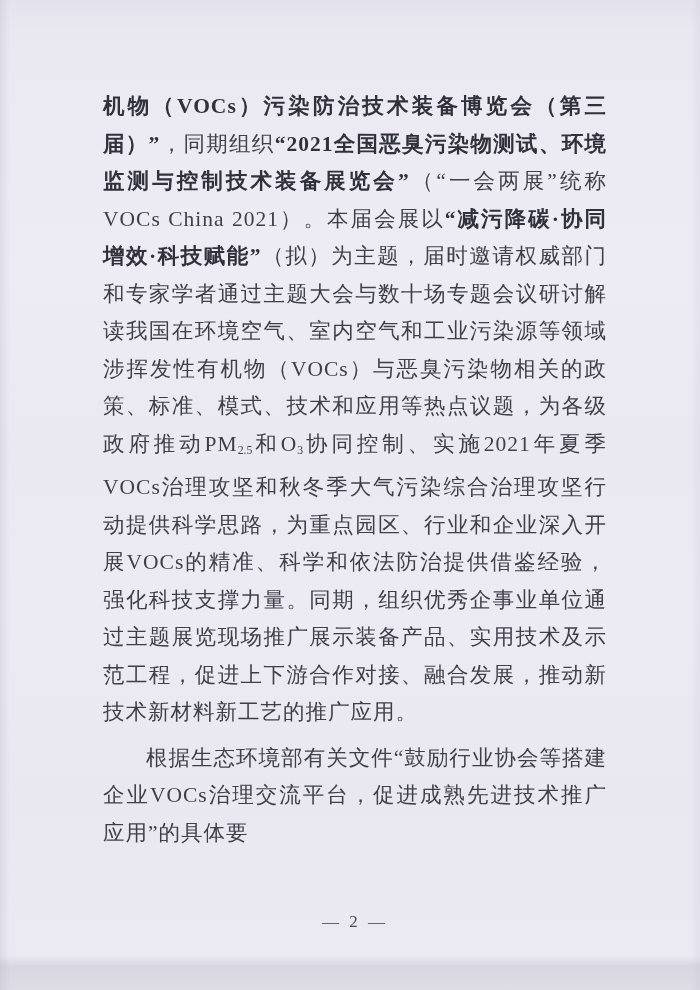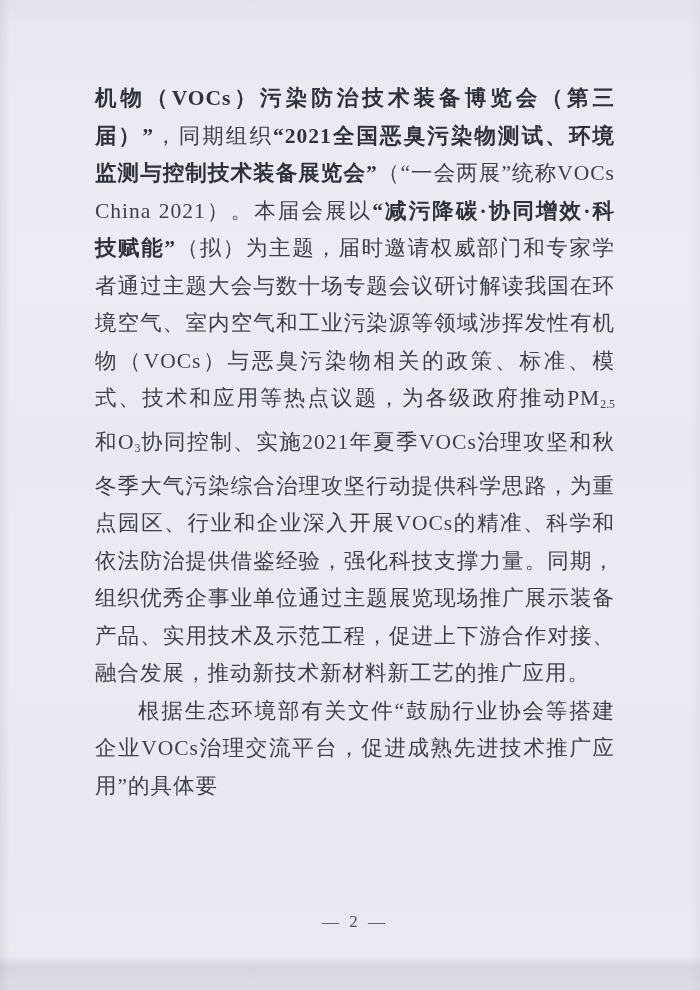--- a/index.html
+++ b/index.html
@@ -26,21 +26,21 @@
     position: absolute;
     left: 95px;
     top: 80px;
     width: 520px;
     color: #3f3f4a;
     font-size: 21.5px;
     line-height: 37.5px;
     letter-spacing: 1px;
   }
   .content p {
-    margin: 0;
+    margin: 8px;
     text-align: justify;
     text-justify: inter-ideograph;
   }
   .content p.indent {
     text-indent: 2em;
   }
   .seg-bold {
     font-weight: 700;
     color: #31313c;
   }

